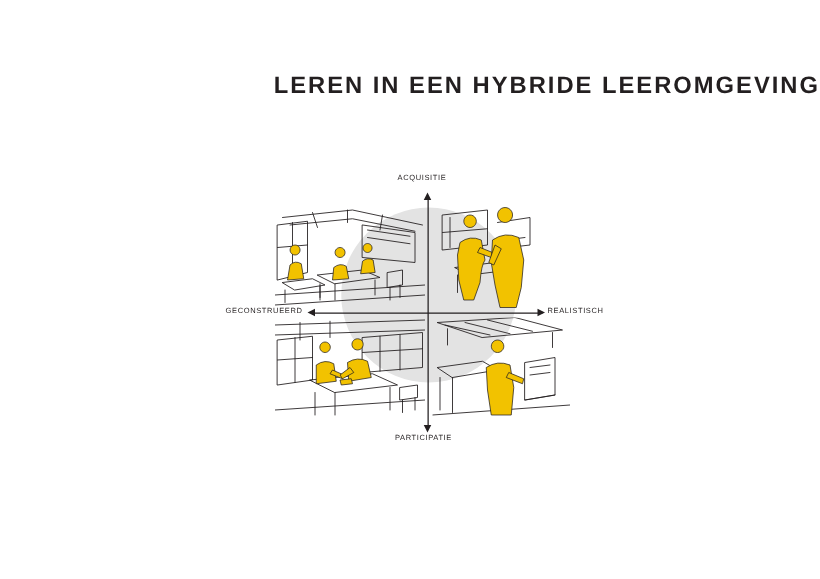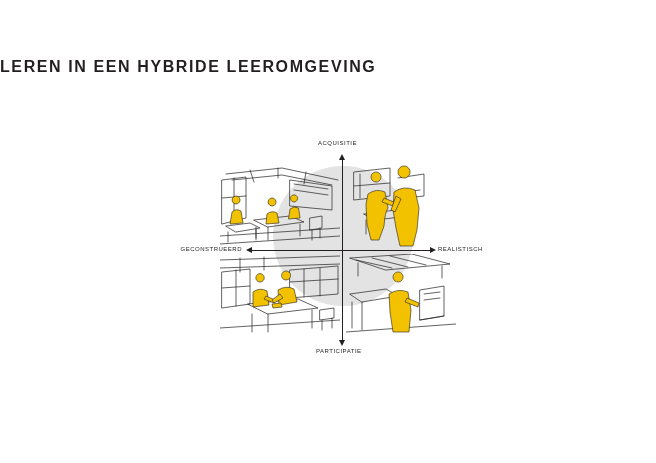--- a/index.html
+++ b/index.html
@@ -20,22 +20,22 @@
     position: absolute;
     inset: 0;
     background: #ffffff;
   }
 
   #title {
     position: absolute;
     top: 58px;
     left: 0;
     width: 656px;
-    text-align: left;
-    font-size: 16px;
+    text-align: right;
+    font-size: 19px;
     font-weight: bold;
     letter-spacing: 1.6px;
     color: #231f20;
     white-space: nowrap;
   }
 
   
   #diagram {
     position: absolute;
     left: 176px;

